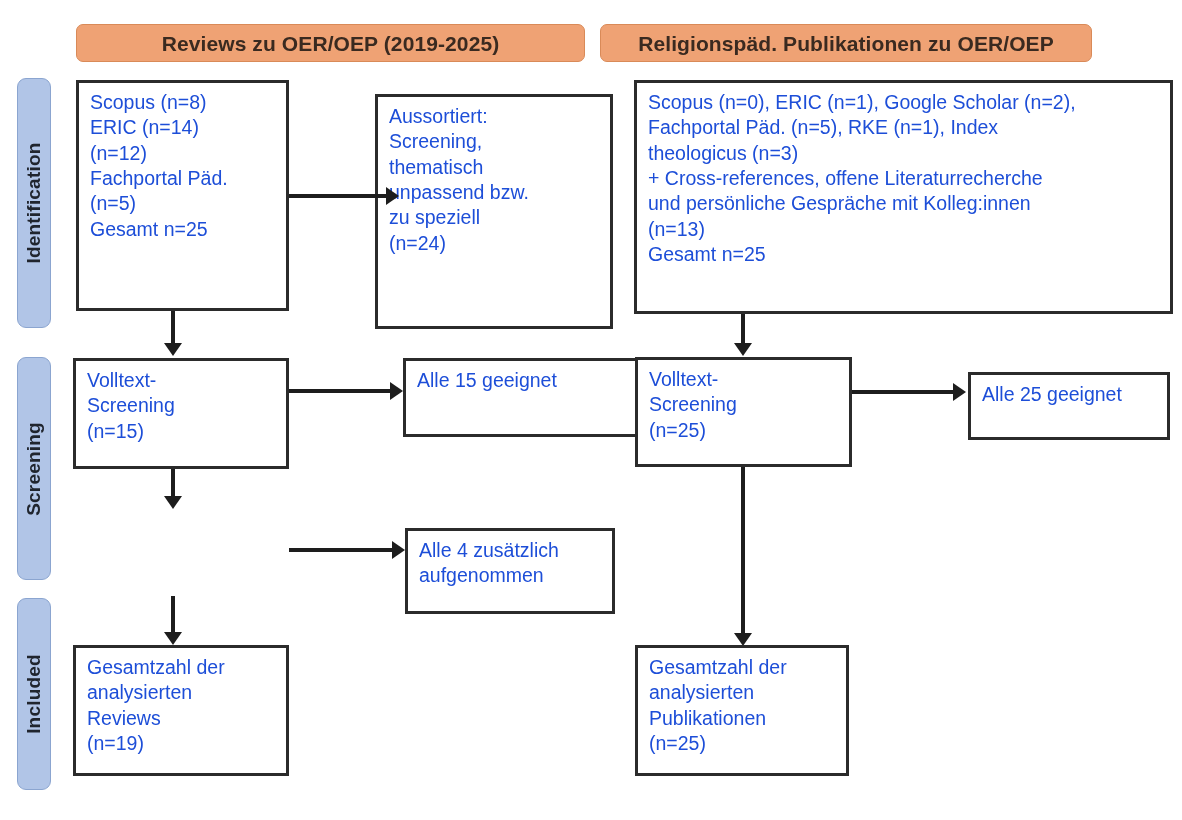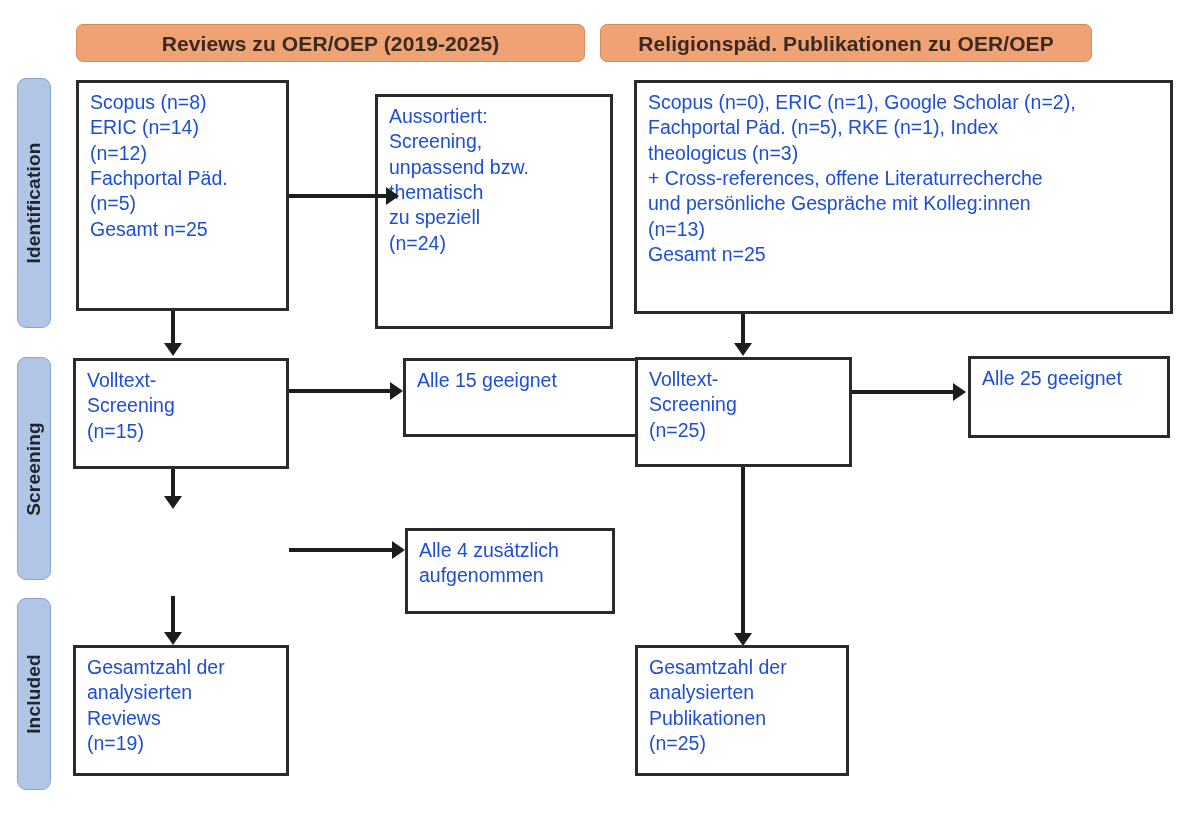--- a/index.html
+++ b/index.html
@@ -122,22 +122,22 @@
     <span class="ln">ERIC (n=14)</span>
     <span class="ln">(n=12)</span>
     <span class="ln">Fachportal Päd.</span>
     <span class="ln">(n=5)</span>
     <span class="ln">Gesamt n=25</span>
   </div>
 
   <div class="box" style="left:375px; top:80px; width:238px; height:235px;margin-top:14px;">
     <span class="ln">Aussortiert:</span>
     <span class="ln">Screening,</span>
+    <span class="ln">thematisch</span>
     <span class="ln">unpassend bzw.</span>
-    <span class="ln">thematisch</span>
     <span class="ln">zu speziell</span>
     <span class="ln">(n=24)</span>
   </div>
 
   <div class="conn h" style="left:289px; top:194px; width:99px;"></div>
   <div class="arrowhead right" style="left:386px; top:187px;"></div>
 
   <div class="conn v" style="left:171px; top:311px; width:4px; height:34px;"></div>
   <div class="arrowhead down" style="left:164px; top:343px;"></div>
 
@@ -188,21 +188,21 @@
 
   <div class="conn v" style="left:741px; top:314px; width:4px; height:31px;"></div>
   <div class="arrowhead down" style="left:734px; top:343px;"></div>
 
   <div class="box" style="left:635px; top:357px; width:217px; height:110px;">
     <span class="ln">Volltext-</span>
     <span class="ln">Screening</span>
     <span class="ln">(n=25)</span>
   </div>
 
-  <div class="box" style="left:968px; top:356px; width:202px; height:82px;">
+  <div class="box" style="left:968px; top:372px; width:202px; height:68px;">
     <span class="ln">Alle 25 geeignet</span>
   </div>
 
   <div class="conn h" style="left:852px; top:390px; width:103px;"></div>
   <div class="arrowhead right" style="left:953px; top:383px;"></div>
 
   <div class="conn v" style="left:741px; top:467px; width:4px; height:168px;"></div>
   <div class="arrowhead down" style="left:734px; top:633px;"></div>
 
   <div class="box" style="left:635px; top:645px; width:214px; height:131px;">

